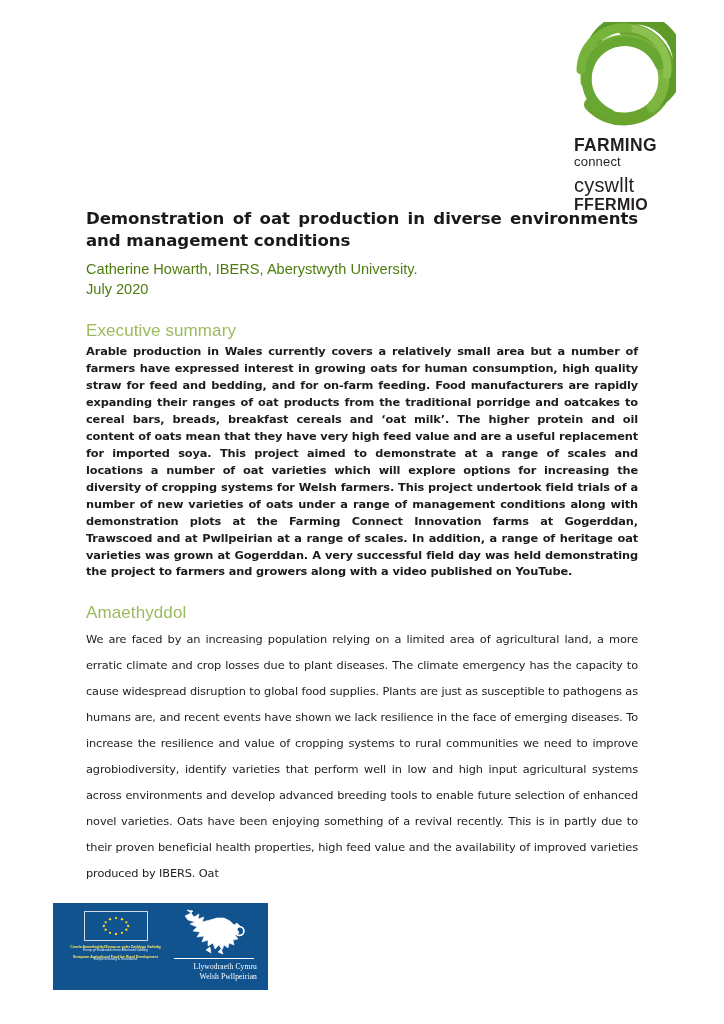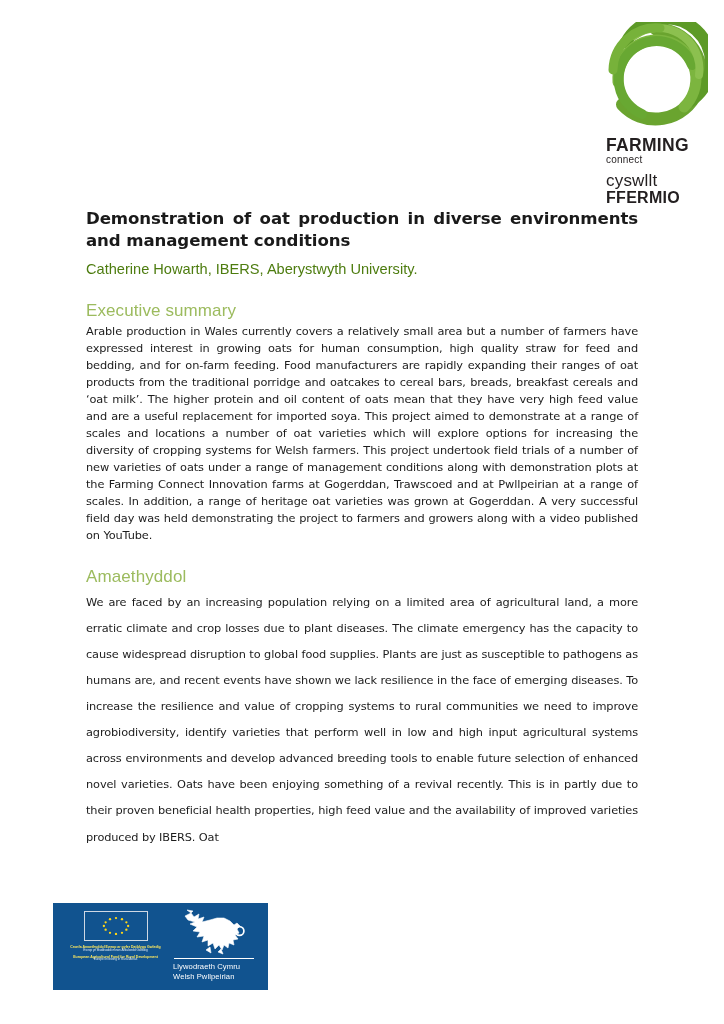--- a/index.html
+++ b/index.html
@@ -16,21 +16,21 @@
     width: 724px;
     height: 1024px;
     background: #ffffff;
     overflow: hidden;
     box-sizing: border-box;
   }
 
   
   .fc-logo {
     position: absolute;
-    left: 592px;
+    left: 560px;
     top: 22px;
     width: 122px;
     height: 176px;
   }
   .fc-mark {
     position: relative;
     width: 104px;
     height: 104px;
     margin: 0 auto 0 12px;
   }
@@ -41,26 +41,26 @@
     margin-left: 14px;
     line-height: 1.06;
     color: #231f20;
   }
   .fc-farming {
     font-size: 17.5px;
     font-weight: bold;
     letter-spacing: 0.3px;
   }
   .fc-connect {
-    font-size: 10px;
+    font-size: 13px;
     font-weight: normal;
     letter-spacing: 0.2px;
   }
   .fc-cyswllt {
-    font-size: 17px;
+    font-size: 20px;
     font-weight: normal;
     letter-spacing: 0.2px;
     margin-top: 7px;
   }
   .fc-ffermio {
     font-size: 16px;
     font-weight: bold;
     letter-spacing: 0.3px;
   }
 
@@ -105,21 +105,21 @@
 
   p.body-text {
     font-family: "DejaVu Sans", sans-serif;
     font-size: 11.35px;
     color: #1c1c1c;
     text-align: justify;
     text-align-last: left;
     margin: 0;
     letter-spacing: -0.12px;
   }
-  p.tight   { line-height: 1.495; }
+  p.tight   { line-height: 1.495; font-weight: bold; }
   p.spaced  { line-height: 2.30; }
 
   .block-gap { height: 22px; }
 
   
   .footer-banner {
     position: absolute;
     left: 53px;
     top: 903px;
     width: 215px;
@@ -192,24 +192,25 @@
     margin: 0 auto;
   }
   .wg-dragon svg { display: block; width: 100%; height: 100%; }
   .wg-rule {
     width: 80px;
     height: 1px;
     background: #ffffff;
     margin: 3px auto 3px auto;
   }
   .wg-text {
-    text-align: left;
+    text-align: right;
     color: #ffffff;
     line-height: 1.26;
     margin-left: 2px;
+    font-family: Liberation Serif, serif;
   }
   .wg-text .l {
     display: block;
     font-size: 7.6px;
     letter-spacing: 0.1px;
   }
 </style>
 </head>
 <body>
 
@@ -235,20 +236,21 @@
       <div class="fc-ffermio">FFERMIO</div>
     </div>
   </div>
 
   <div class="doc">
 
     <h1 class="doc-title">Demonstration of oat production in diverse environments and management conditions</h1>
 
     <div class="doc-byline">
       <span class="line">Catherine Howarth, IBERS, Aberystwyth University.</span>
+      <span class="line">July 2020</span>
     </div>
 
     <h2 class="section-heading">Executive summary</h2>
     <p class="body-text tight">Arable production in Wales currently covers a relatively small area but a number of farmers have expressed interest in growing oats for human consumption, high quality straw for feed and bedding, and for on-farm feeding. Food manufacturers are rapidly expanding their ranges of oat products from the traditional porridge and oatcakes to cereal bars, breads, breakfast cereals and ‘oat milk’.  The higher protein and oil content of oats mean that they have very high feed value and are a useful replacement for imported soya. This project aimed to demonstrate at a range of scales and locations a number of oat varieties which will explore options for increasing the diversity of cropping systems for Welsh farmers. This project undertook field trials of a number of new varieties of oats under a range of management conditions along with demonstration plots at the Farming Connect Innovation farms at Gogerddan, Trawscoed and at Pwllpeirian at a range of scales. In addition, a range of heritage oat varieties was grown at Gogerddan. A very successful field day was held demonstrating the project to farmers and growers along with a video published on YouTube.</p>
 
     <div class="block-gap"></div>
 
     <h2 class="section-heading">Amaethyddol</h2>
     <p class="body-text spaced">We are faced by an increasing population relying on a limited area of agricultural land, a more erratic climate and crop losses due to plant diseases. The climate emergency has the capacity to cause widespread disruption to global food supplies. Plants are just as susceptible to pathogens as humans are, and recent events have shown we lack resilience in the face of emerging diseases. To increase the resilience and value of cropping systems to rural communities we need to improve agrobiodiversity, identify varieties that perform well in low and high input agricultural systems across environments and develop advanced breeding tools to enable future selection of enhanced novel varieties. Oats have been enjoying something of a revival recently. This is in partly due to their proven beneficial health properties, high feed value and the availability of improved varieties produced by IBERS. Oat</p>
 

